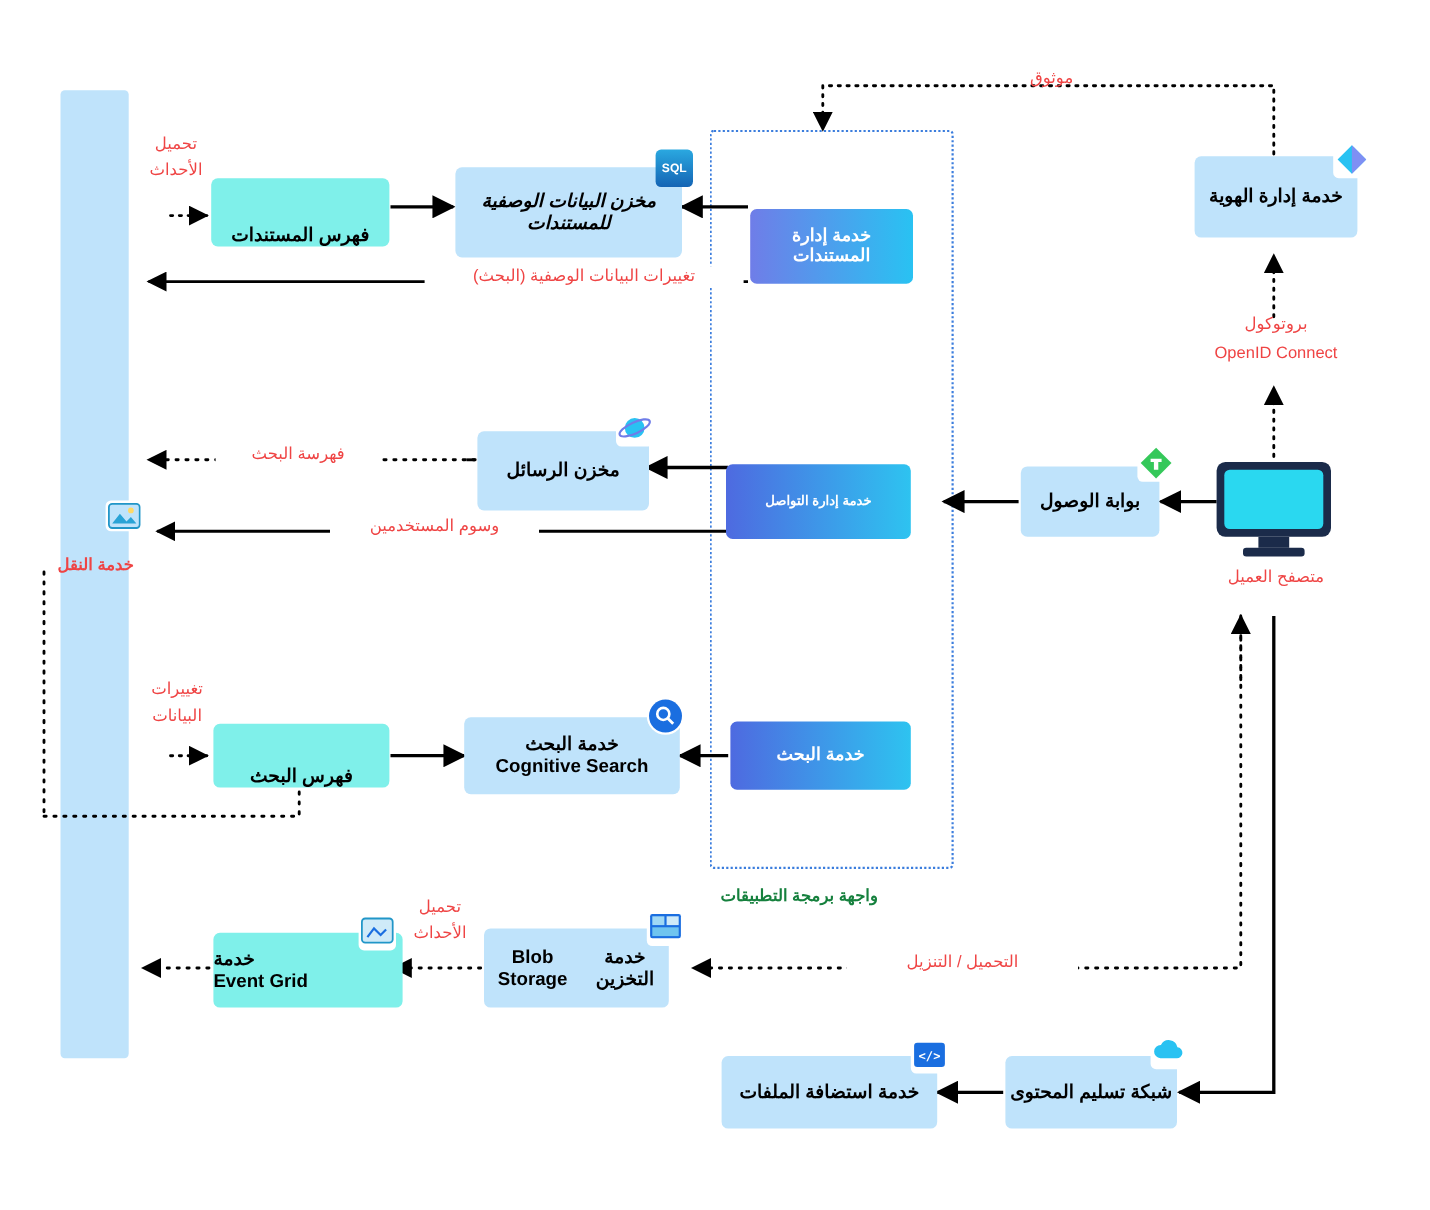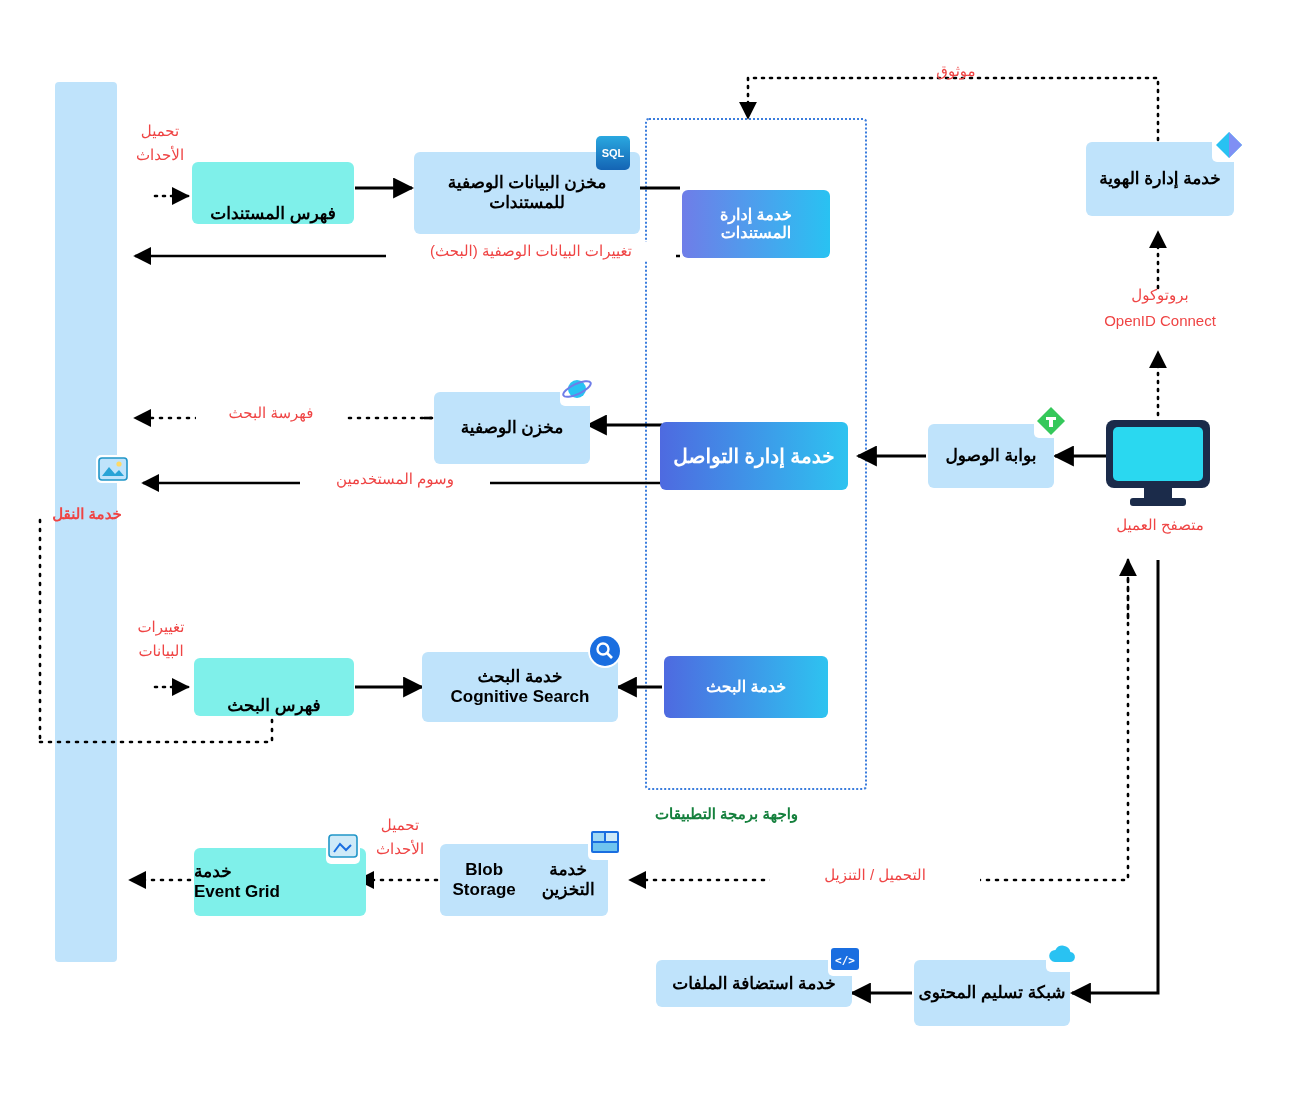--- a/index.html
+++ b/index.html
@@ -101,21 +101,21 @@
 
     <line x1="912" y1="993" x2="852" y2="993" stroke="#000" stroke-width="3" marker-end="url(#arrow)"></line>
 
     <line x1="1128" y1="618" x2="1128" y2="560" stroke="#000" stroke-width="2.6" stroke-dasharray="2,7" stroke-linecap="round" marker-end="url(#arrow)"></line>
   </svg>
 
   <div class="node cyan" style="left:192px;top:162px;width:162px;height:62px;font-size:17px;">
     <span>فهرس المستندات</span>
   </div>
 
-  <div class="node lightblue" style="left:414px;top:152px;width:226px;height:82px;font-size:17px;padding:0 8px;">
+  <div class="node lightblue" style="left:414px;top:152px;width:206px;height:82px;font-size:17px;padding:0 8px;font-style:italic;">
     <span>مخزن البيانات الوصفية للمستندات</span>
   </div>
   <div class="iconbadge sql" style="left:596px;top:136px;">
     <span>SQL</span>
   </div>
 
   <div class="node lightblue" style="left:1086px;top:142px;width:148px;height:74px;font-size:17px;padding:0 6px;">
     <span>خدمة إدارة الهوية</span>
   </div>
 
@@ -123,30 +123,30 @@
     <span>خدمة إدارة المستندات</span>
   </div>
   <div class="iconbadge" style="left:1212px;top:128px;background:#fff;">
     <svg width="32" height="32" viewBox="0 0 32 32">
         <path d="M16 3 L29 16 L16 29 L3 16 Z" fill="#29c2f2"></path>
         <path d="M16 3 L29 16 L16 29 Z" fill="#7f8ff4"></path>
       </svg>
   </div>
 
   <div class="node lightblue" style="left:434px;top:392px;width:156px;height:72px;font-size:17px;">
-    <span>مخزن الوصفية</span>
+    <span>مخزن الرسائل</span>
   </div>
   <div class="iconbadge" style="left:560px;top:372px;background:#fff;">
     <svg width="32" height="32" viewBox="0 0 32 32">
         <circle cx="16" cy="16" r="9" fill="#29c2f2"></circle>
         <ellipse cx="16" cy="16" rx="15" ry="5" fill="none" stroke="#6f7de8" stroke-width="2" transform="rotate(-25 16 16)"></ellipse>
       </svg>
   </div>
 
-  <div class="node grad-blue" style="left:660px;top:422px;width:188px;height:68px;font-size:20px;padding:0 6px;">
+  <div class="node grad-blue" style="left:660px;top:422px;width:168px;height:68px;font-size:12px;padding:0 6px;">
     <span>خدمة إدارة التواصل</span>
   </div>
 
   <div class="node lightblue" style="left:928px;top:424px;width:126px;height:64px;font-size:17px;">
     <span>بوابة الوصول</span>
   </div>
   <div class="iconbadge" style="left:1034px;top:404px;background:#fff;">
     <svg width="32" height="32" viewBox="0 0 32 32">
         <path d="M16 2 L30 16 L16 30 L2 16 Z" fill="#35c85a"></path>
         <path d="M11 12h10v3h-3v7h-4v-7h-3z" fill="#fff"></path>
@@ -200,21 +200,21 @@
   </div>
   <div class="iconbadge blob-ic" style="left:588px;top:826px;">
     <svg width="32" height="30" viewBox="0 0 32 30">
         <rect x="2" y="3" width="28" height="22" rx="2" fill="#1a6ee0"></rect>
         <rect x="4" y="5" width="11" height="8" fill="#9fd8f5"></rect>
         <rect x="17" y="5" width="11" height="8" fill="#cfeaf8"></rect>
         <rect x="4" y="15" width="24" height="8" fill="#6fc4ef"></rect>
       </svg>
   </div>
 
-  <div class="node lightblue" style="left:656px;top:960px;width:196px;height:47px;font-size:17px;">
+  <div class="node lightblue" style="left:656px;top:960px;width:196px;height:66px;font-size:17px;">
     <span>خدمة استضافة الملفات</span>
   </div>
   <div class="iconbadge" style="left:828px;top:942px;background:#fff;">
     <svg width="32" height="30" viewBox="0 0 32 30">
         <rect x="2" y="4" width="28" height="22" rx="3" fill="#1a6ee0"></rect>
         <text x="16" y="20" font-size="11" fill="#fff" text-anchor="middle" font-family="monospace">&lt;/&gt;</text>
       </svg>
   </div>
 
   <div class="node lightblue" style="left:914px;top:960px;width:156px;height:66px;font-size:17px;">

